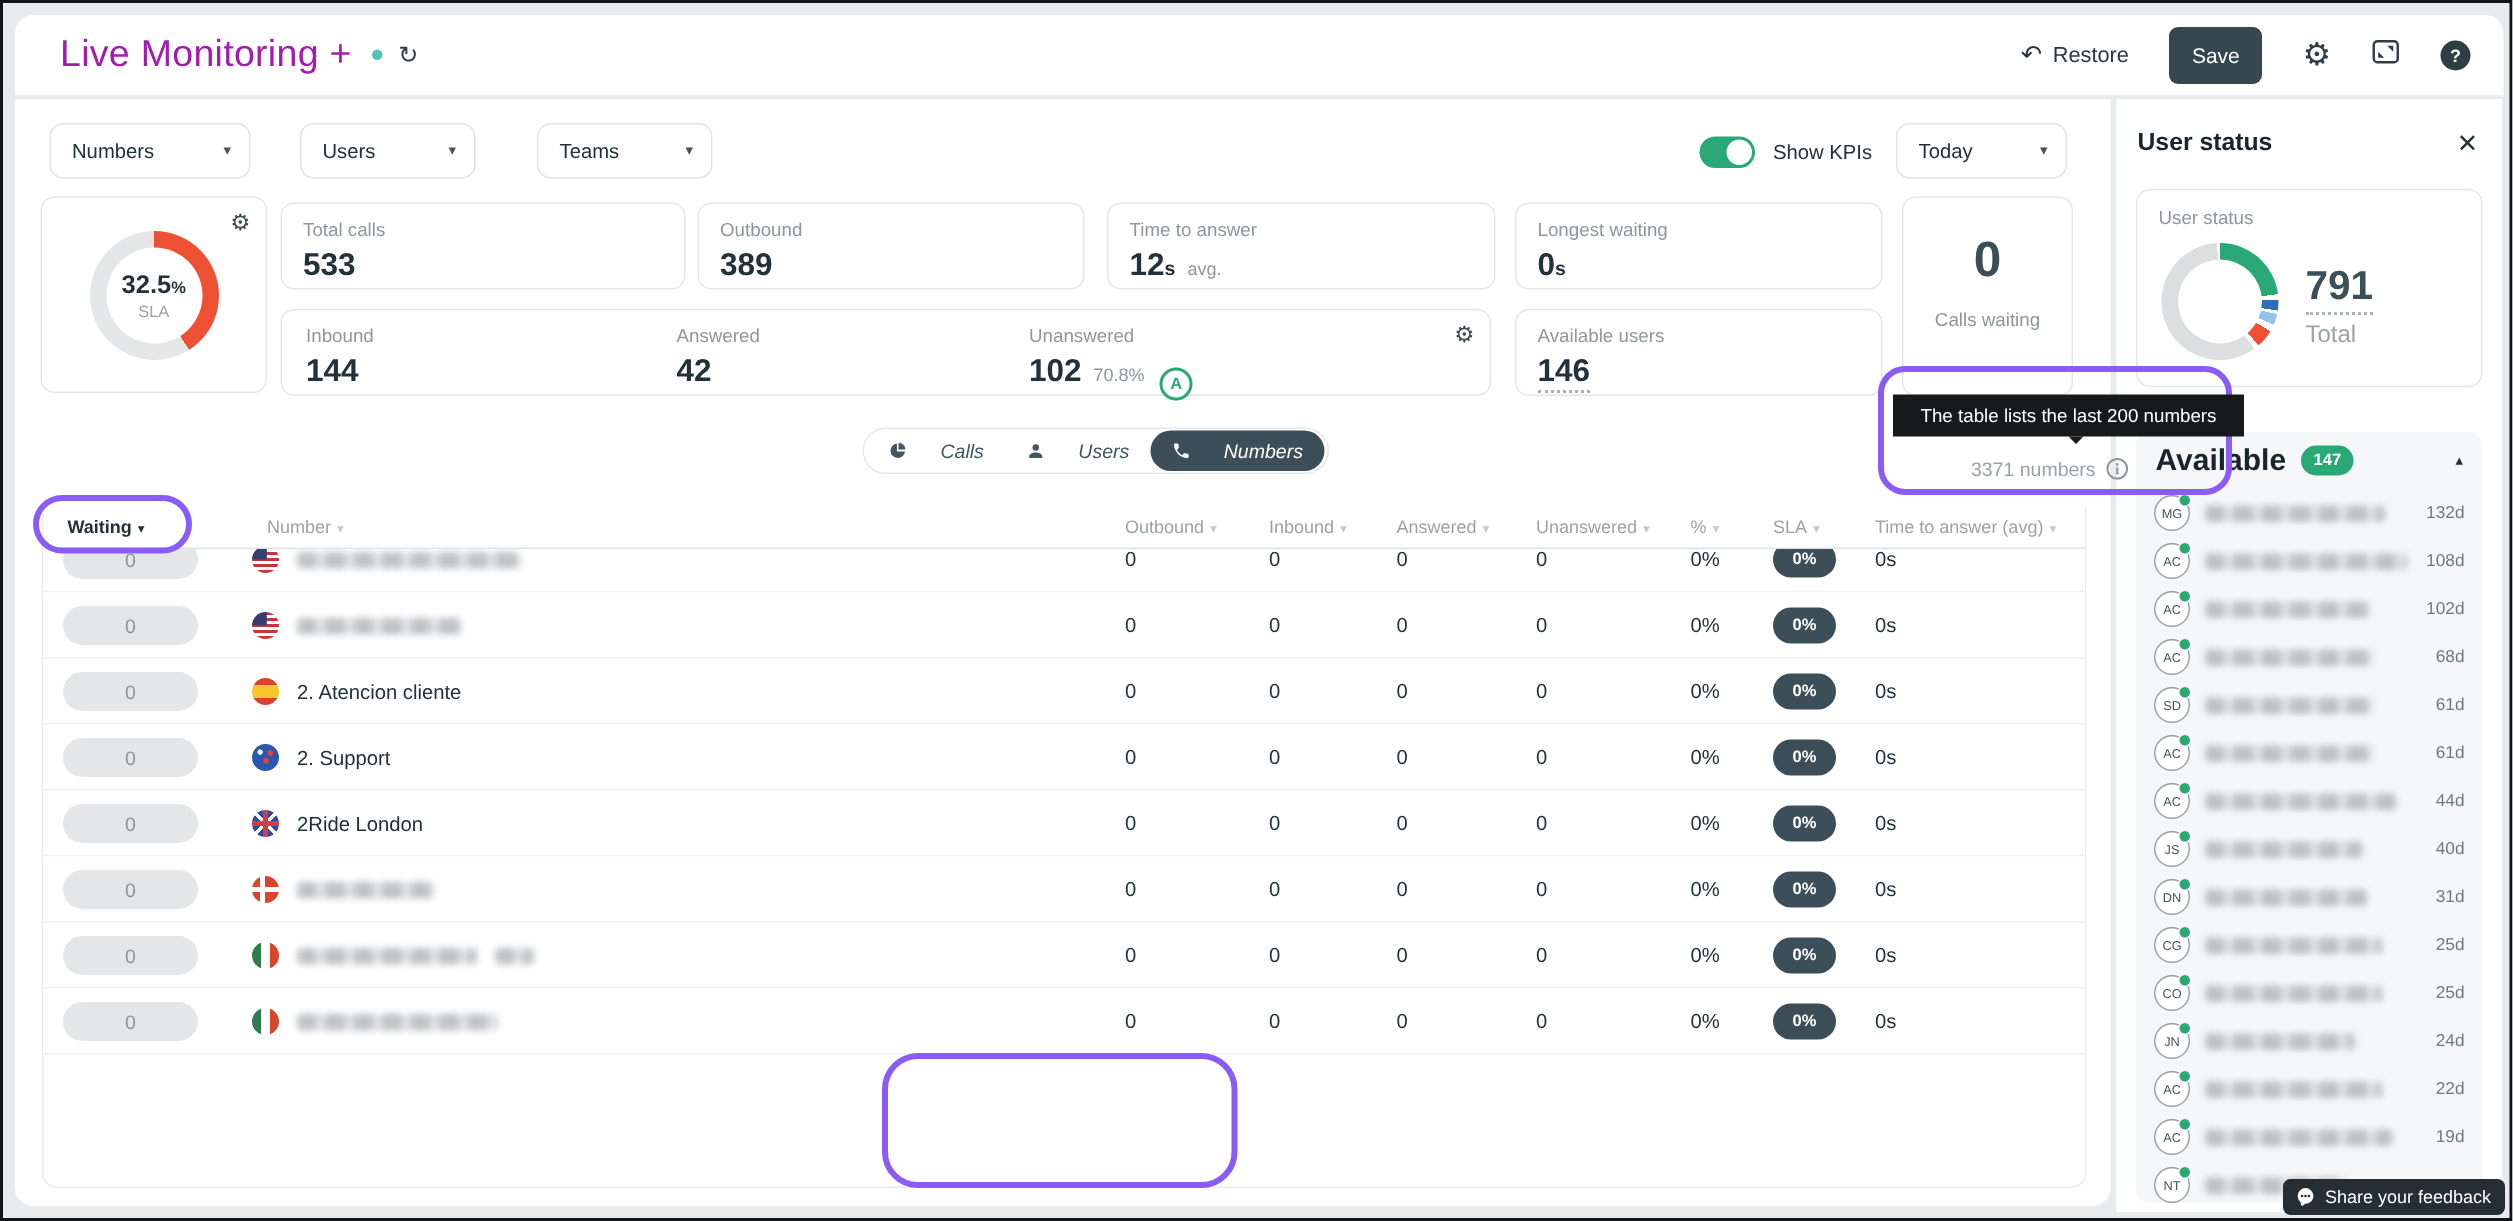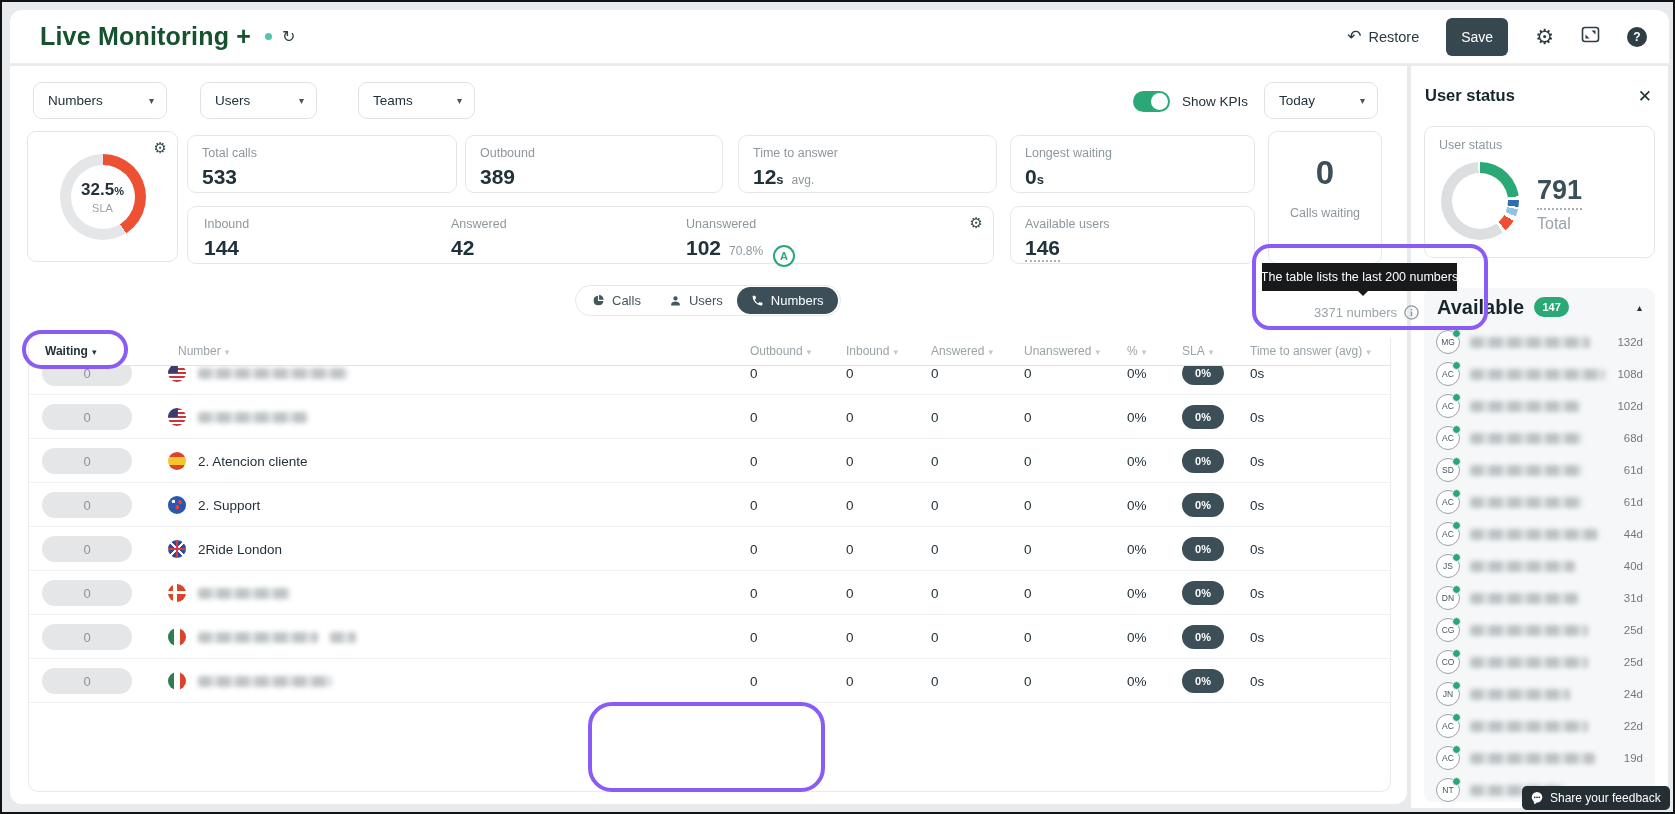--- a/index.html
+++ b/index.html
@@ -10,21 +10,21 @@
     color: #29383f;
   }
   .frame { position: relative; width: 1675px; height: 814px; border: 2px solid #111416; background: #e8eaec; }
 
   
   .topbar {
     position: absolute; left: 8px; top: 8px; width: 1659px; height: 54px;
     background: #fff; border-radius: 12px 12px 0 0; border-bottom: 1px solid #eceeef;
     display: flex; align-items: center; padding: 0 22px 0 30px;
   }
-  .page-title { font-size: 25px; font-weight: 700; letter-spacing: .2px; color: #14532d; }
+  .page-title { font-size: 25px; font-weight: 400; letter-spacing: .2px; color: #a21caf; }
   .title-dot { width: 7px; height: 7px; border-radius: 50%; background: #54c3b0; margin-left: 14px; }
   .refresh { margin-left: 10px; font-size: 16px; color: #2f3e45; cursor: pointer; }
   .topbar-right { margin-left: auto; display: flex; align-items: center; gap: 27px; }
   .restore { display: flex; align-items: center; gap: 7px; font-size: 14.5px; color: #29383f; cursor: pointer; }
   .restore .u-ico { font-size: 17px; }
   .btn-save {
     background: #37474f; color: #fff; border: none; border-radius: 6px;
     height: 38px; padding: 0 15px; font-size: 14px; font-family: inherit; cursor: pointer;
   }
   .gear { font-size: 21px; color: #2f3e45; line-height: 1; cursor: pointer; }
@@ -76,21 +76,21 @@
   }
   .cw-card { left: 1258px; top: 65px; width: 114px; height: 133px; text-align: center; }
   .cw-val { font-size: 33px; font-weight: 700; color: #3c4f58; margin-top: 22px; }
   .cw-lbl { font-size: 12.5px; color: #8d979c; margin-top: 14px; }
 
   
   .tabs {
     position: absolute; left: 565px; top: 219px; height: 31px; border: 1px solid #e6e9ea; border-radius: 16px;
     display: flex; align-items: center; padding: 2px; background: #fff;
   }
-  .tab { display: flex; align-items: center; gap: 7px; padding: 0 14px; height: 27px; font-size: 13px; color: #44565e; cursor: pointer; border-radius: 14px; }
+  .tab { display: flex; align-items: center; gap: 22px; padding: 0 14px; height: 27px; font-size: 13px; color: #44565e; cursor: pointer; border-radius: 14px; font-style: italic; }
   .tab.active { background: #3c4f58; color: #fff; }
   .tab svg { display: block; }
 
   
   .table-box {
     position: absolute; left: 18px; top: 272px; width: 1363px; height: 454px;
     border-left: 1px solid #e8ebec; border-right: 1px solid #e8ebec; border-bottom: 1px solid #e8ebec;
     border-radius: 0 0 10px 10px;
   }
   .thead { position: relative; height: 28px; background: #fff; border-bottom: 1px solid #dfe3e5; z-index: 3; }
@@ -131,21 +131,21 @@
   }
 
   
   .hl { position: absolute; border: 4px solid #8a5cf5; pointer-events: none; z-index: 6; }
   .hl-waiting { left: 12px; top: 264px; width: 106px; height: 39px; border-radius: 20px; }
   .hl-loadmore { left: 578px; top: 636px; width: 237px; height: 90px; border-radius: 24px; }
   .hl-tooltip { left: 1242px; top: 178px; width: 236px; height: 86px; border-radius: 18px; }
 
   
   .tooltip {
-    position: absolute; left: 1252px; top: 197px; width: 195px; height: 28px; z-index: 7;
+    position: absolute; left: 1252px; top: 197px; width: 234px; height: 28px; z-index: 7;
     background: #17191a; color: #fff; border-radius: 0; font-size: 12.5px;
     display: flex; align-items: center; justify-content: center; white-space: nowrap;
   }
   .tooltip:after { content: ""; position: absolute; top: 100%; left: 52%; margin-left: -5px; border: 5px solid transparent; border-top-color: #17191a; }
   .num-counter {
     position: absolute; left: 1252px; top: 239px; width: 209px; z-index: 7; text-align: center;
     font-size: 13px; color: #9aa3a7; display: flex; align-items: center; justify-content: center; gap: 7px;
   }
 
   

